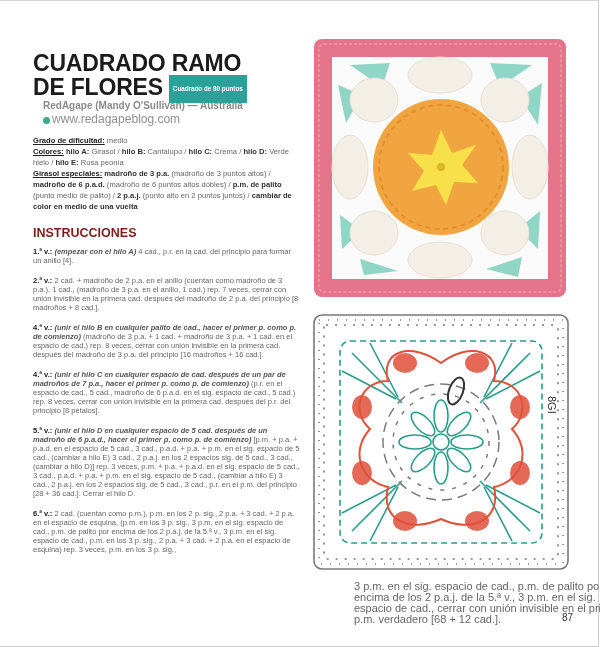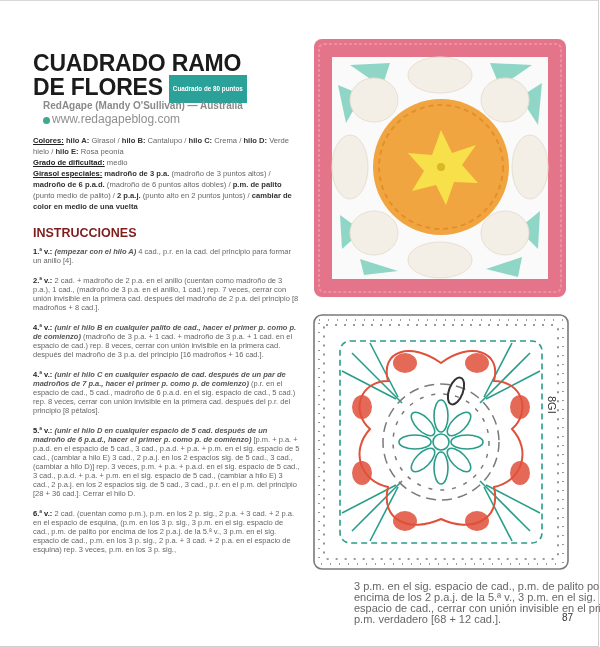--- a/index.html
+++ b/index.html
@@ -35,30 +35,30 @@
     <span class="l2">DE FLORES</span><span class="badge">Cuadrado de 80 puntos</span>
   </h1>
 
   <div class="author">RedAgape (Mandy O'Sullivan) — Australia</div>
   <div class="web">
     <span class="globe"></span><span>www.redagapeblog.com</span>
   </div>
 
   <div class="meta">
     <div>
+      <u>Grado de dificultad:</u>
+      <span>medio</span>
+    </div>
+    <div>
       <u>Colores:</u>
       <b>hilo A:</b> <span>Girasol</span> /
       <b>hilo B:</b> <span>Cantalupo</span> /
       <b>hilo C:</b> <span>Crema</span> /
       <b>hilo D:</b> <span>Verde hielo</span> /
       <b>hilo E:</b> <span>Rosa peonía</span>
-    </div>
-    <div>
-      <u>Grado de dificultad:</u>
-      <span>medio</span>
     </div>
     <div>
       <u>Girasol especiales:</u>
       <b>madroño de 3 p.a.</b> <span>(madroño de 3 puntos altos)</span> /
       <b>madroño de 6 p.a.d.</b> <span>(madroño de 6 puntos altos dobles)</span> /
       <b>p.m. de palito</b> <span>(punto medio de palito)</span> /
       <b>2 p.a.j.</b> <span>(punto alto en 2 puntos juntos)</span> /
       <b>cambiar de color en medio de una vuelta</b>
     </div>
   </div>

